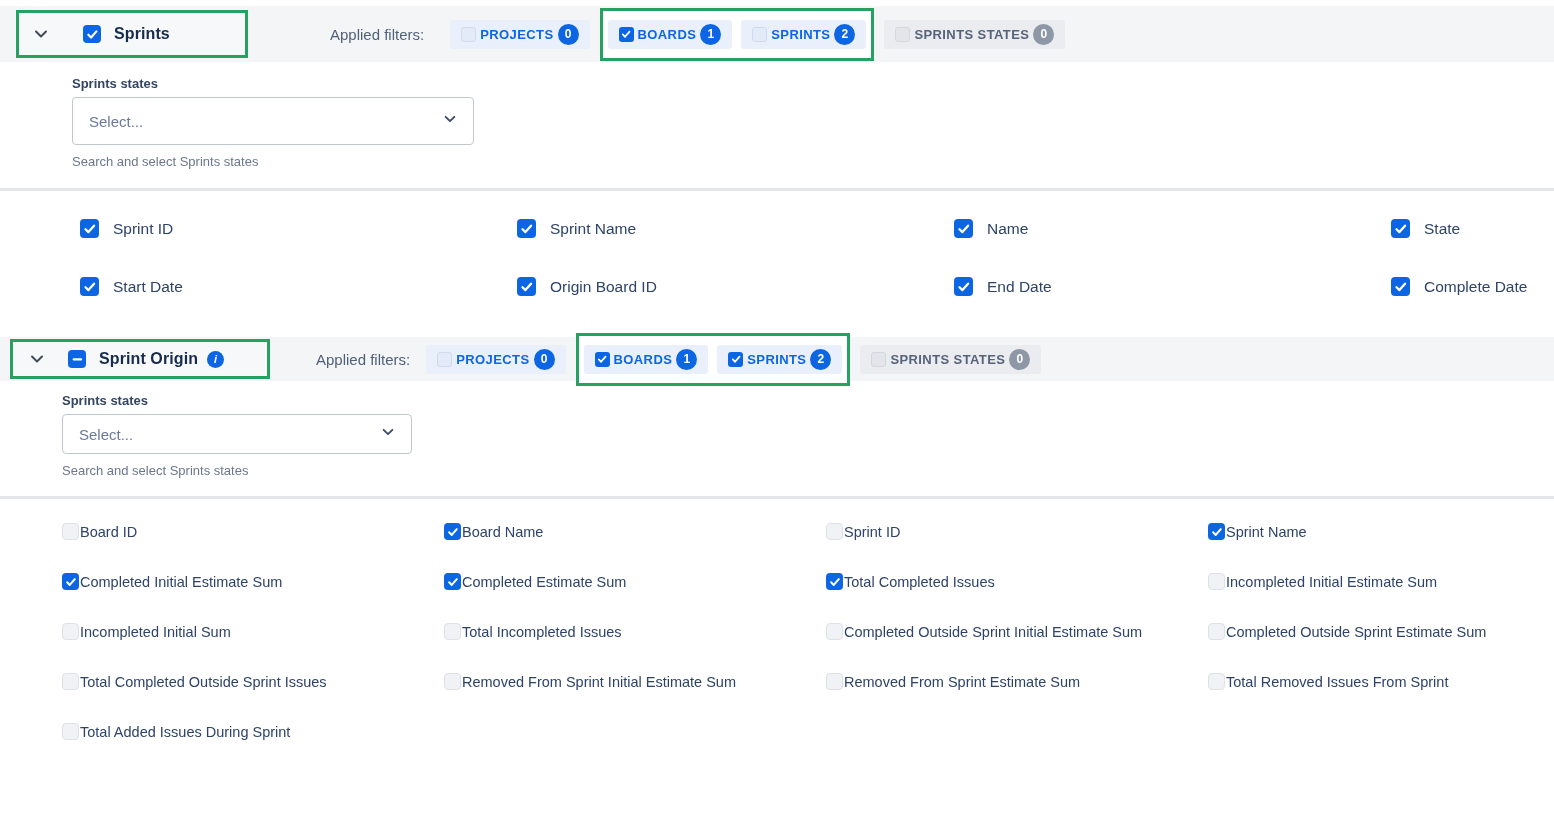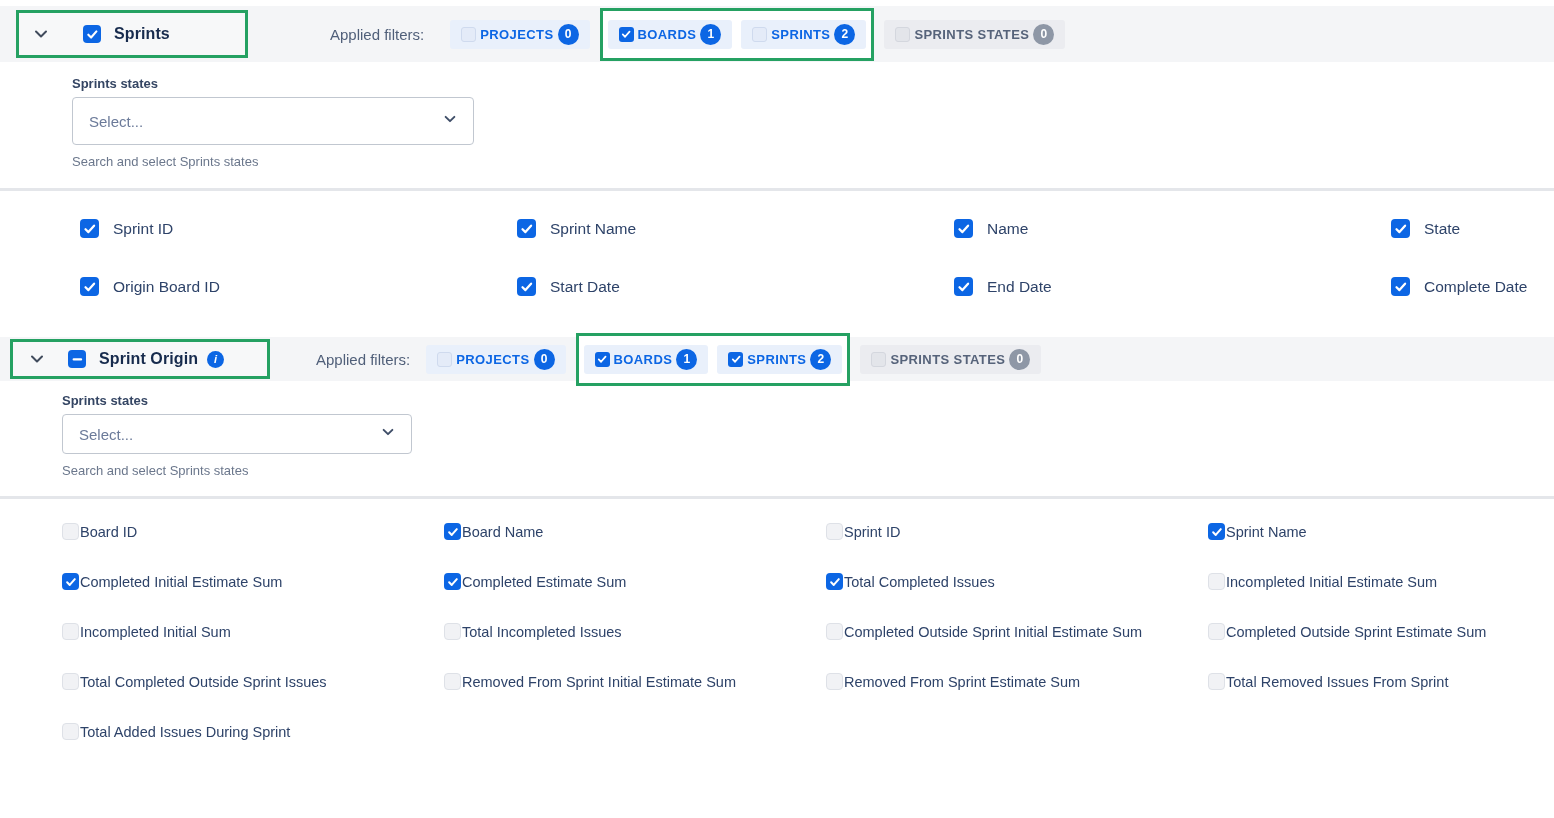--- a/index.html
+++ b/index.html
@@ -184,29 +184,29 @@
           </svg>
         </span>
         <span class="field-label">State</span>
       </div>
       <div class="field-item">
         <span class="cb grid-cb checked">
           <svg viewBox="0 0 16 16">
             <path d="M3.6 8.4 L6.6 11.4 L12.4 4.8" fill="none" stroke="#fff" stroke-width="2.3" stroke-linecap="round" stroke-linejoin="round"></path>
           </svg>
         </span>
+        <span class="field-label">Start Date</span>
+      </div>
+      <div class="field-item">
+        <span class="cb grid-cb checked">
+          <svg viewBox="0 0 16 16">
+            <path d="M3.6 8.4 L6.6 11.4 L12.4 4.8" fill="none" stroke="#fff" stroke-width="2.3" stroke-linecap="round" stroke-linejoin="round"></path>
+          </svg>
+        </span>
         <span class="field-label">Origin Board ID</span>
-      </div>
-      <div class="field-item">
-        <span class="cb grid-cb checked">
-          <svg viewBox="0 0 16 16">
-            <path d="M3.6 8.4 L6.6 11.4 L12.4 4.8" fill="none" stroke="#fff" stroke-width="2.3" stroke-linecap="round" stroke-linejoin="round"></path>
-          </svg>
-        </span>
-        <span class="field-label">Start Date</span>
       </div>
       <div class="field-item">
         <span class="cb grid-cb checked">
           <svg viewBox="0 0 16 16">
             <path d="M3.6 8.4 L6.6 11.4 L12.4 4.8" fill="none" stroke="#fff" stroke-width="2.3" stroke-linecap="round" stroke-linejoin="round"></path>
           </svg>
         </span>
         <span class="field-label">End Date</span>
       </div>
       <div class="field-item">

